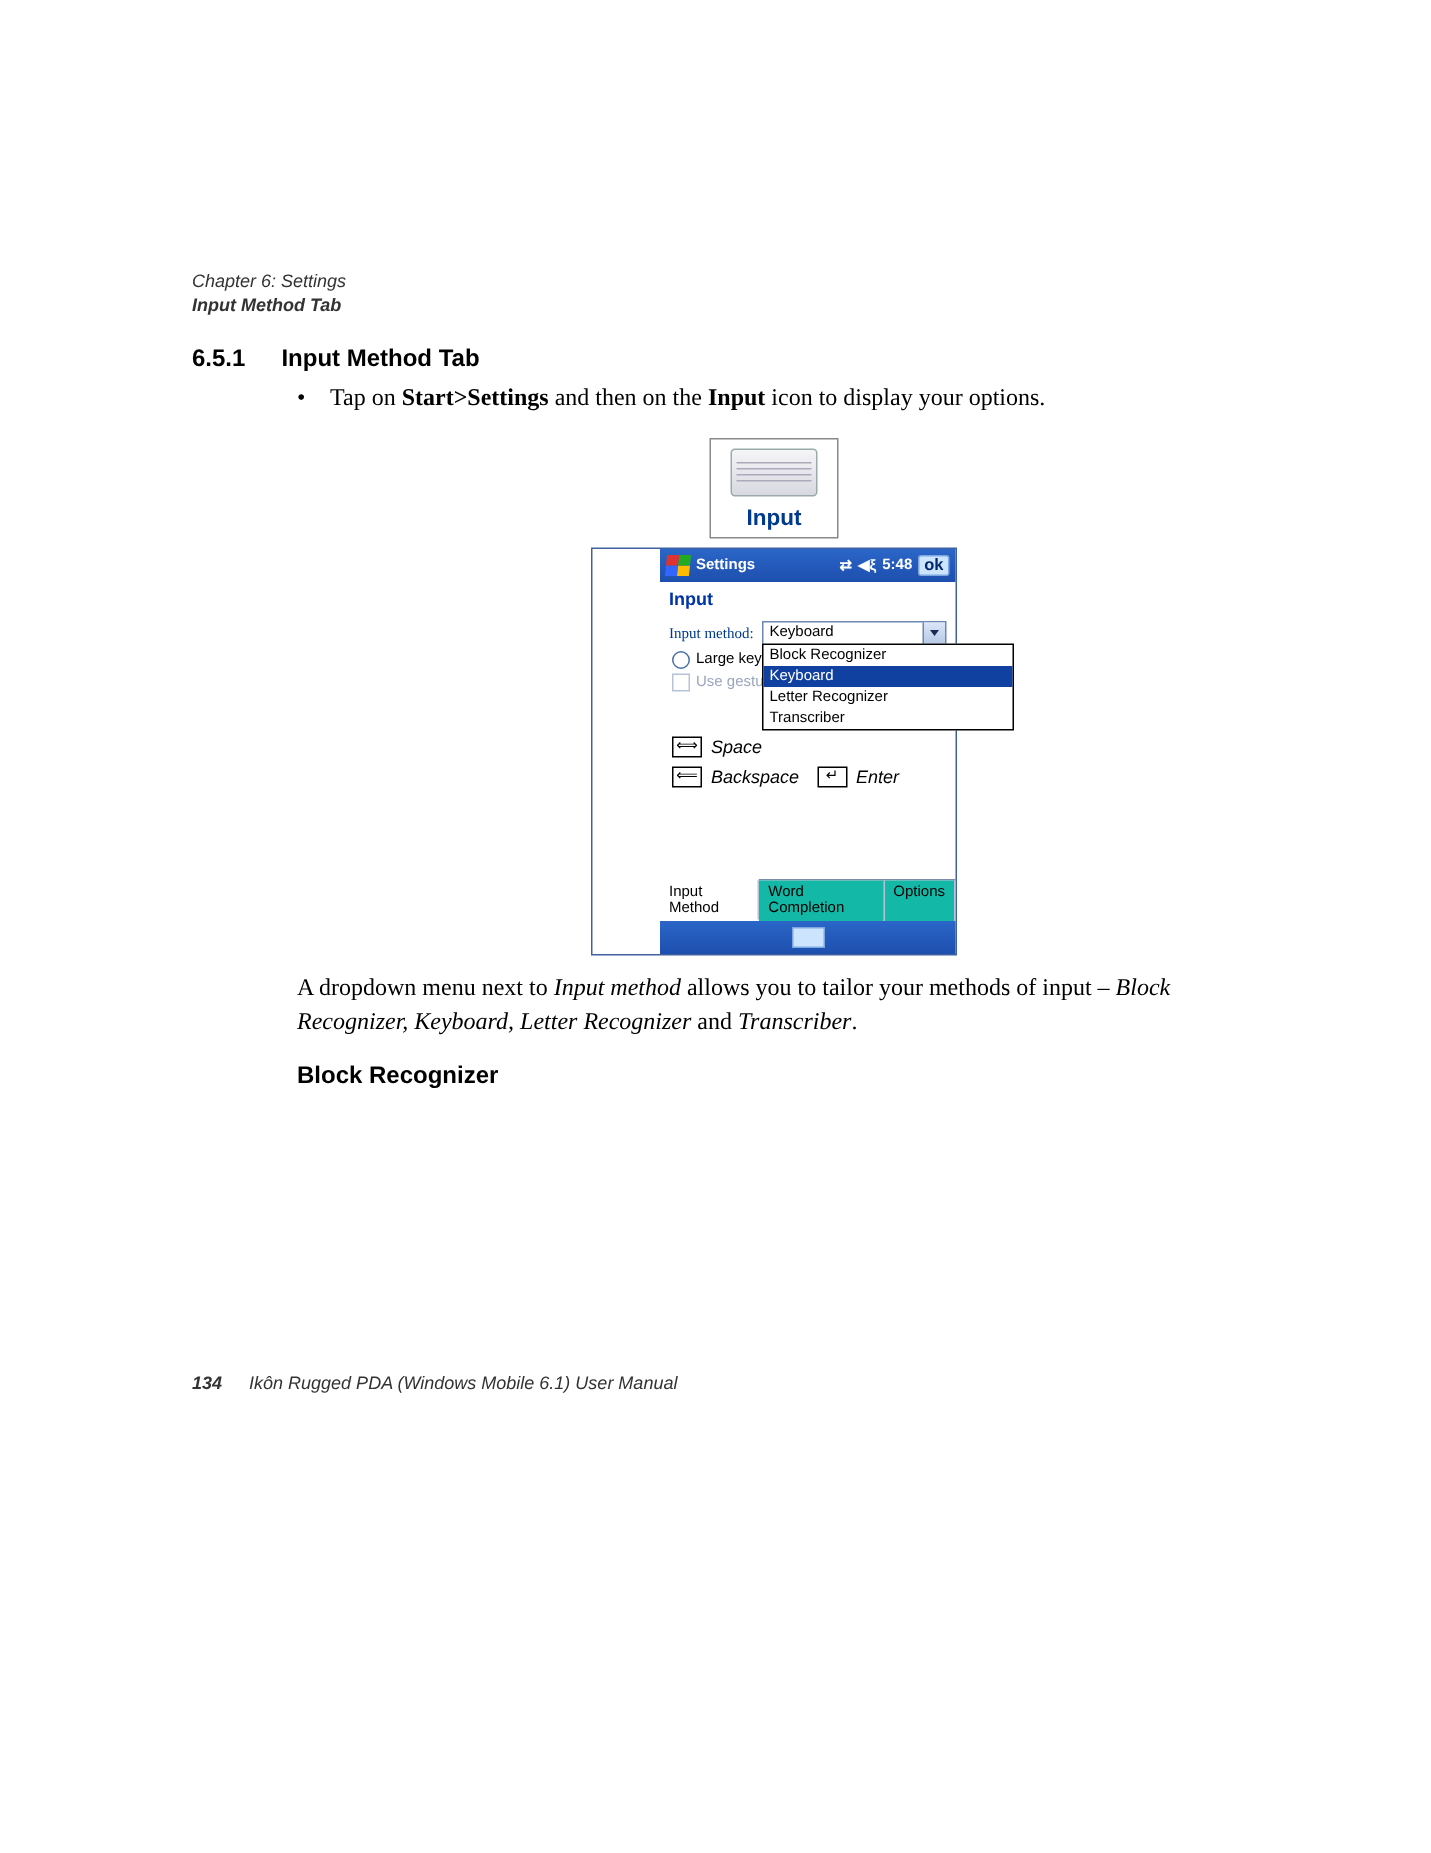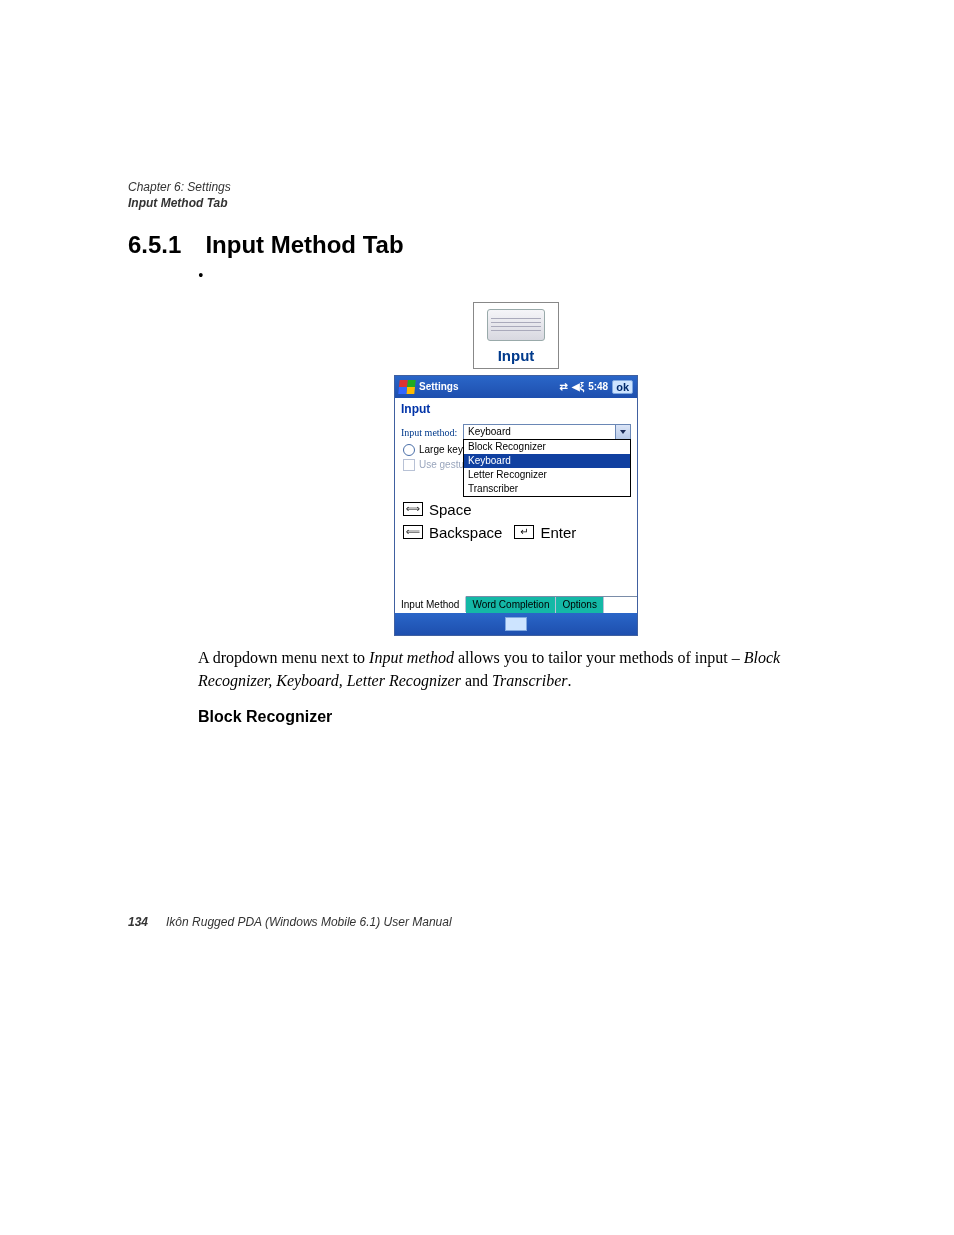--- a/index.html
+++ b/index.html
@@ -31,21 +31,21 @@
   }
   .section-row {
     display: flex;
     align-items: baseline;
     margin-top: 20px;
     gap: 24px;
   }
   .section-num, .section-title {
     font-family: "Trebuchet MS", "Segoe UI", sans-serif;
     font-weight: bold;
-    font-size: 24px;
+    font-size: 16px;
     color: #000;
   }
   .body-col {
     margin-left: 70px;
   }
   .bullet-row {
     display: flex;
     gap: 14px;
     margin-top: 6px;
     font-size: 16px;
@@ -90,20 +90,21 @@
   
   .device {
     width: 244px;
     margin: 6px auto 10px auto;
     border: 1px solid #4060a0;
     font-family: Tahoma, "Segoe UI", sans-serif;
     font-size: 10px;
     color: #000;
     background: #fff;
     box-sizing: border-box;
+    padding-left: 45px;
   }
   .dev-top {
     display: flex;
     align-items: center;
     justify-content: space-between;
     background: linear-gradient(#2a66c8, #1e4fae);
     color: #fff;
     height: 22px;
     padding: 0 4px;
   }
@@ -171,21 +172,21 @@
   }
   .check {
     width: 10px; height: 10px; border: 1px solid #b8c2d6; margin-right: 4px;
   }
   .gest-line { display: flex; align-items: center; gap: 6px; margin: 30px 0 0 2px; }
   .gesture {
     width: 18px; height: 12px; border: 1px solid #000;
     display: flex; align-items: center; justify-content: center; font-size: 10px;
     line-height: 10px;
   }
-  .gest-lbl { font-size: 15px; }
+  .gest-lbl { font-size: 12px; font-style: italic; }
 
   .tabs {
     display: flex;
     border-top: 1px solid #7a8ca8;
     font-size: 10px;
   }
   .tabs > div {
     padding: 2px 6px;
     border-right: 1px solid #b8c2d6;
     background: #14b8a6;
@@ -263,20 +264,23 @@
 
   <div class="section-row">
     <div class="section-num">6.5.1</div>
     <div class="section-title">Input Method Tab</div>
   </div>
 
   <div class="body-col">
 
     <div class="bullet-row">
       <div class="b">•</div>
+      <div>
+        <span>Tap on </span><span class="strong">Start&gt;Settings</span><span> and then on the </span><span class="strong">Input</span><span> icon to display your options.</span>
+      </div>
     </div>
 
     <div class="icon-block">
       <div class="kbd"></div>
       <div class="icon-label">Input</div>
     </div>
 
     <div class="device">
       <div class="dev-top">
         <div class="left">

